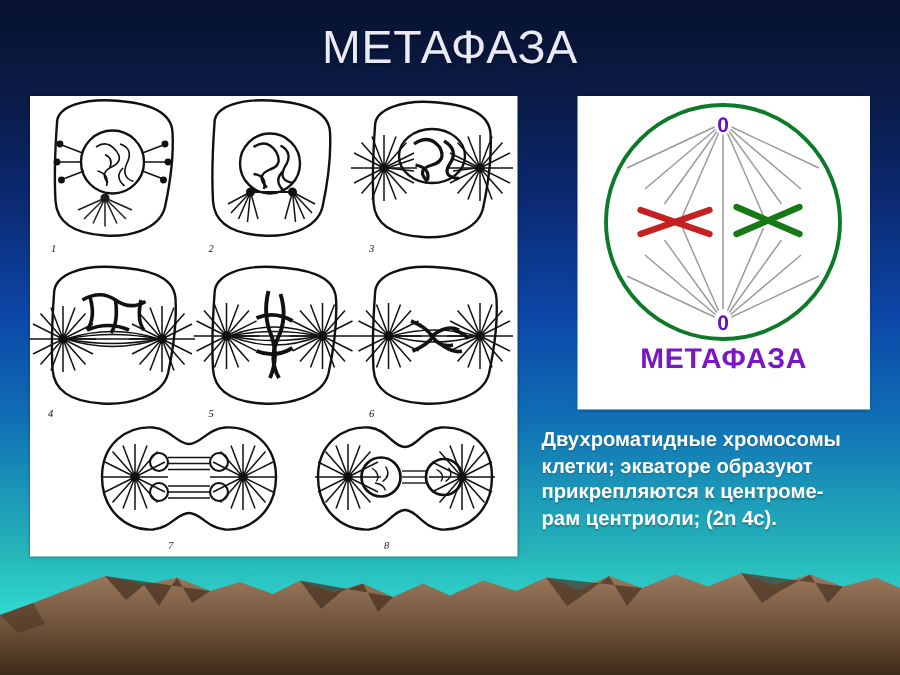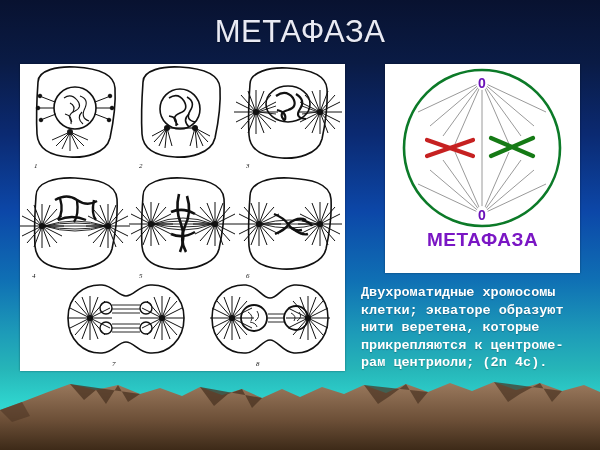--- a/index.html
+++ b/index.html
@@ -45,21 +45,21 @@
   #panel-right svg.cell{display:block;width:100%;height:168px;}
   #metaphase-label{
     text-align:center;color:#7a16c4;font-weight:bold;font-size:19px;
     letter-spacing:.5px;line-height:24px;margin-top:-4px;
     font-family:"Liberation Sans","DejaVu Sans",sans-serif;
   }
   
   #description{
     position:absolute;left:361px;top:284px;width:233px;
     color:#ffffff;font-weight:bold;font-size:13.5px;line-height:17.5px;
-    font-family:Liberation Mono, monospace;
+    font-family:Liberation Sans, sans-serif;
     text-shadow:0 1px 1px rgba(0,0,0,.25);
   }
   #description .ln{display:block;white-space:nowrap;}
 </style>
 </head>
 <body>
 
 <div id="slide">
 
   <svg id="landscape" viewBox="0 0 600 80" preserveAspectRatio="none">
@@ -382,18 +382,17 @@
         <ellipse cx="97" cy="150" rx="6" ry="8" fill="#ffffff" stroke="none"></ellipse>
         <text x="97" y="156" text-anchor="middle" font-size="14" font-weight="bold" fill="#6a11b8" font-family="'Liberation Sans',sans-serif">0</text>
       </svg>
     </div>
     <div id="metaphase-label">МЕТАФАЗА</div>
   </div>
 
   <div id="description">
     <span class="ln">Двухроматидные хромосомы</span>
     <span class="ln">клетки; экваторе образуют</span>
-    <span class="ln">нити веретена, которые</span>
     <span class="ln">прикрепляются к центроме-</span>
     <span class="ln">рам центриоли; (2n 4c).</span>
   </div>
 
 </div>
 
 </body></html>

